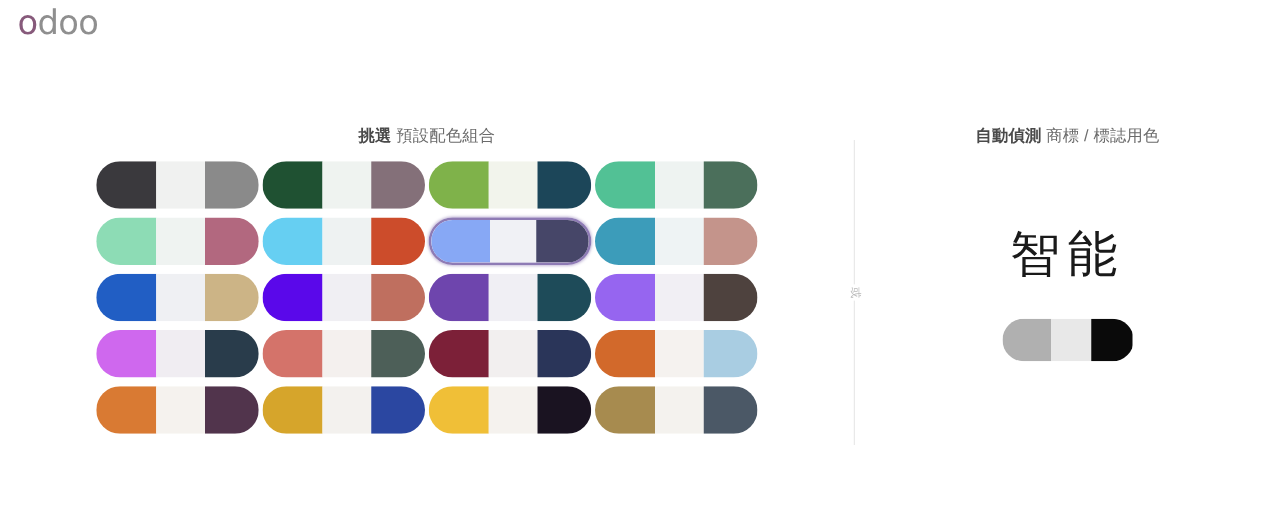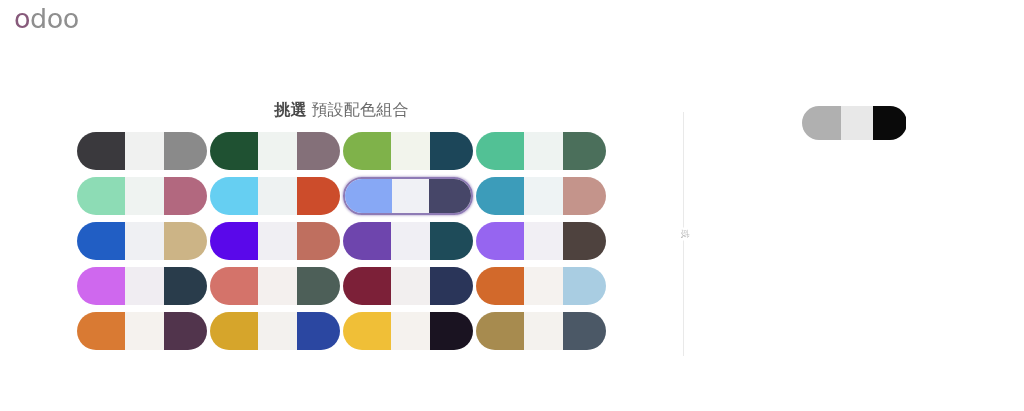--- a/index.html
+++ b/index.html
@@ -42,21 +42,21 @@
   }
 
   .left-pane {
     width: 683px;
     display: flex;
     flex-direction: column;
     align-items: center;
   }
 
   .pane-heading {
-    font-size: 16px;
+    font-size: 13px;
     color: #6b6b6b;
     margin-bottom: 11px;
     letter-spacing: .2px;
     white-space: nowrap;
   }
   .pane-heading b {
     font-weight: 700;
     color: #4a4a4a;
   }
 
@@ -286,21 +286,28 @@
           <div class="seg seg-c" style="background: rgb(75, 88, 102);"></div>
         </div>
       </div>
   </div>
 
   <div class="divider">
     <span class="or-label">或</span>
   </div>
 
   <div class="right-pane">
-
+    <div class="pane-heading">
+      <b>自動偵測</b>
+      <span>商標 / 標誌用色</span>
+    </div>
+
+    <div class="logo-preview">
+      <span>智能</span>
+    </div>
 
     <div class="detected-palette" id="detected-palette">
       <div class="seg seg-a" style="background: rgb(176, 176, 176);"></div>
       <div class="seg seg-b" style="background: rgb(232, 232, 232);"></div>
       <div class="seg seg-c" style="background: rgb(10, 10, 10);"></div>
     </div>
 
   </div>
 
 </div>

